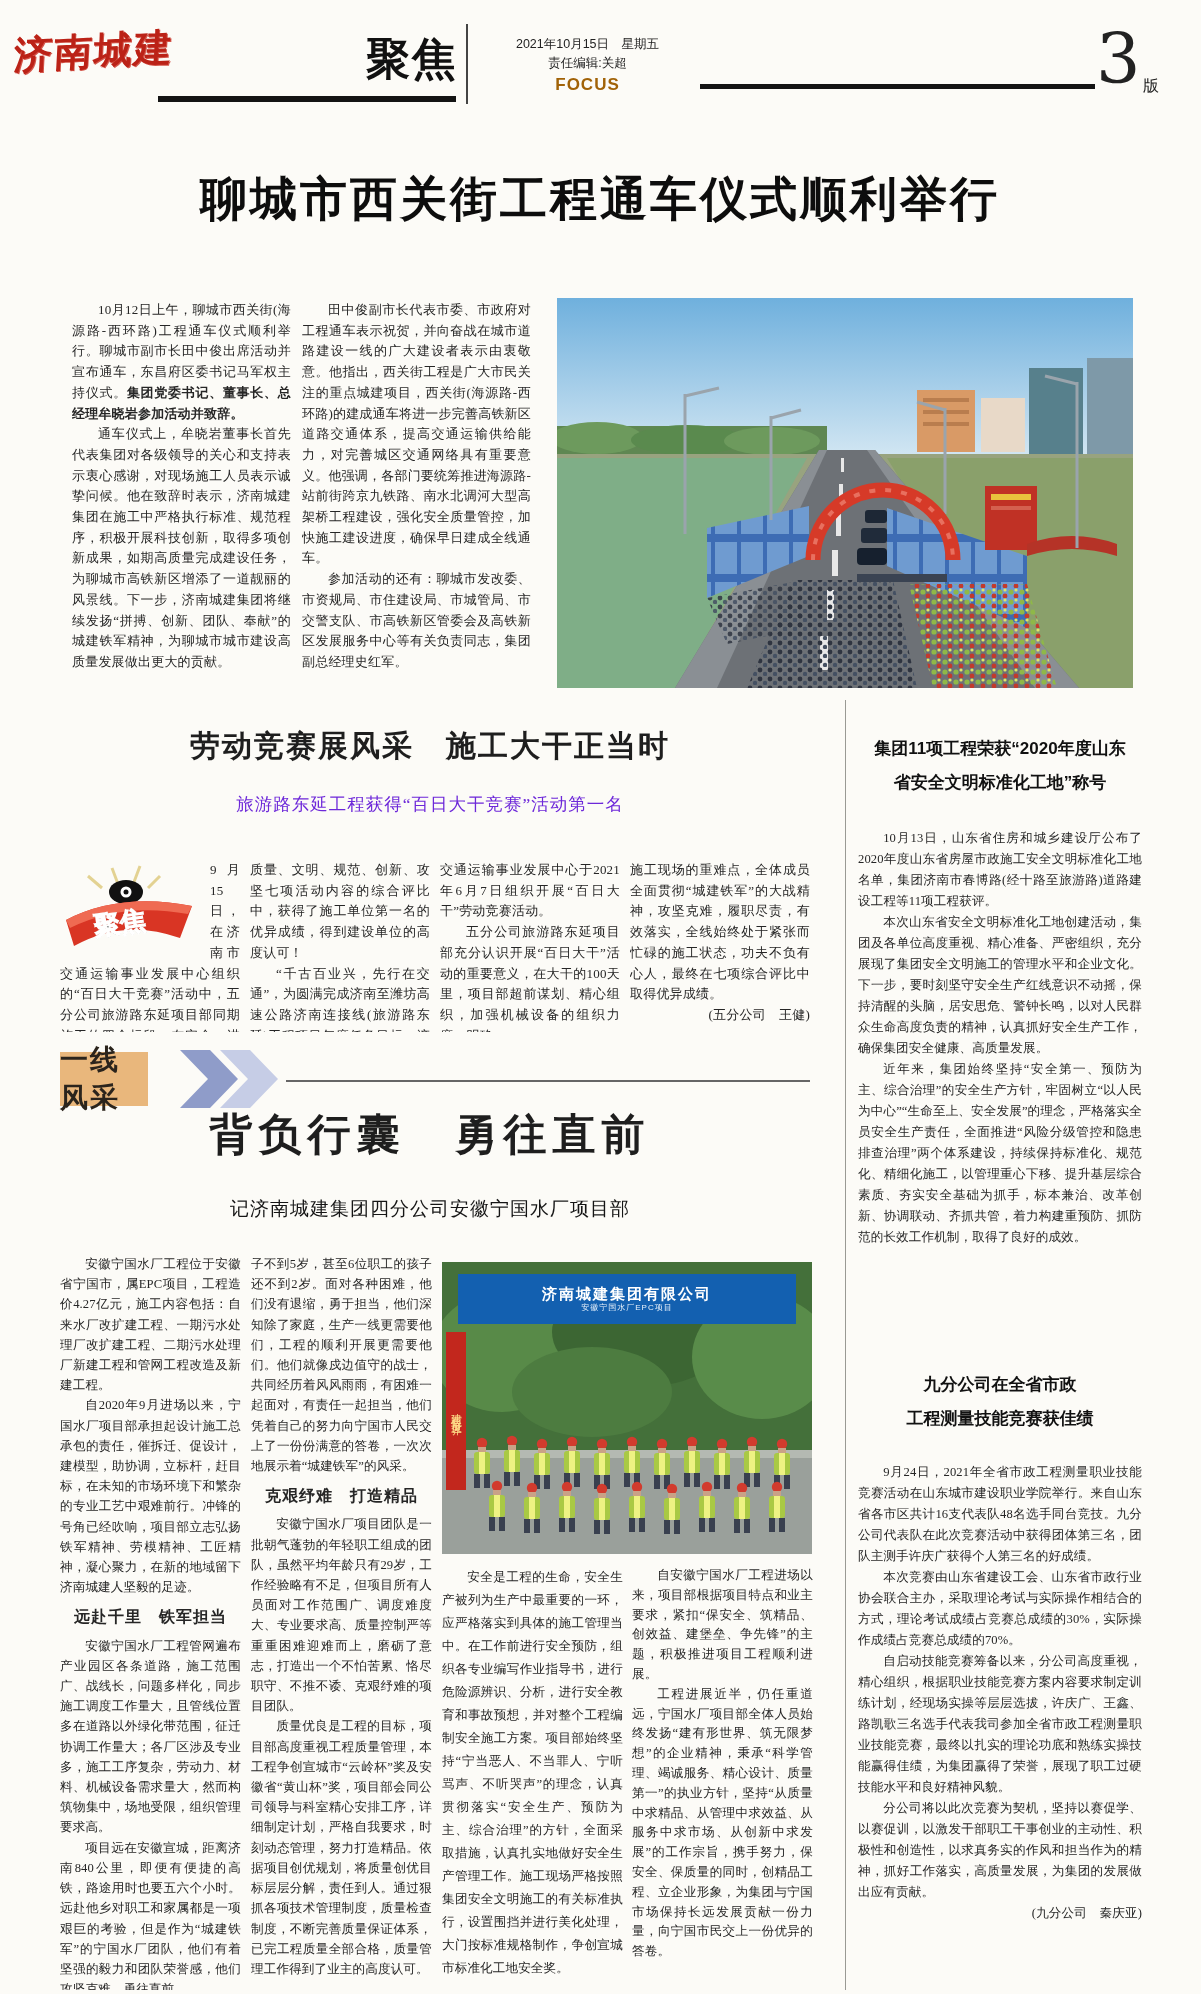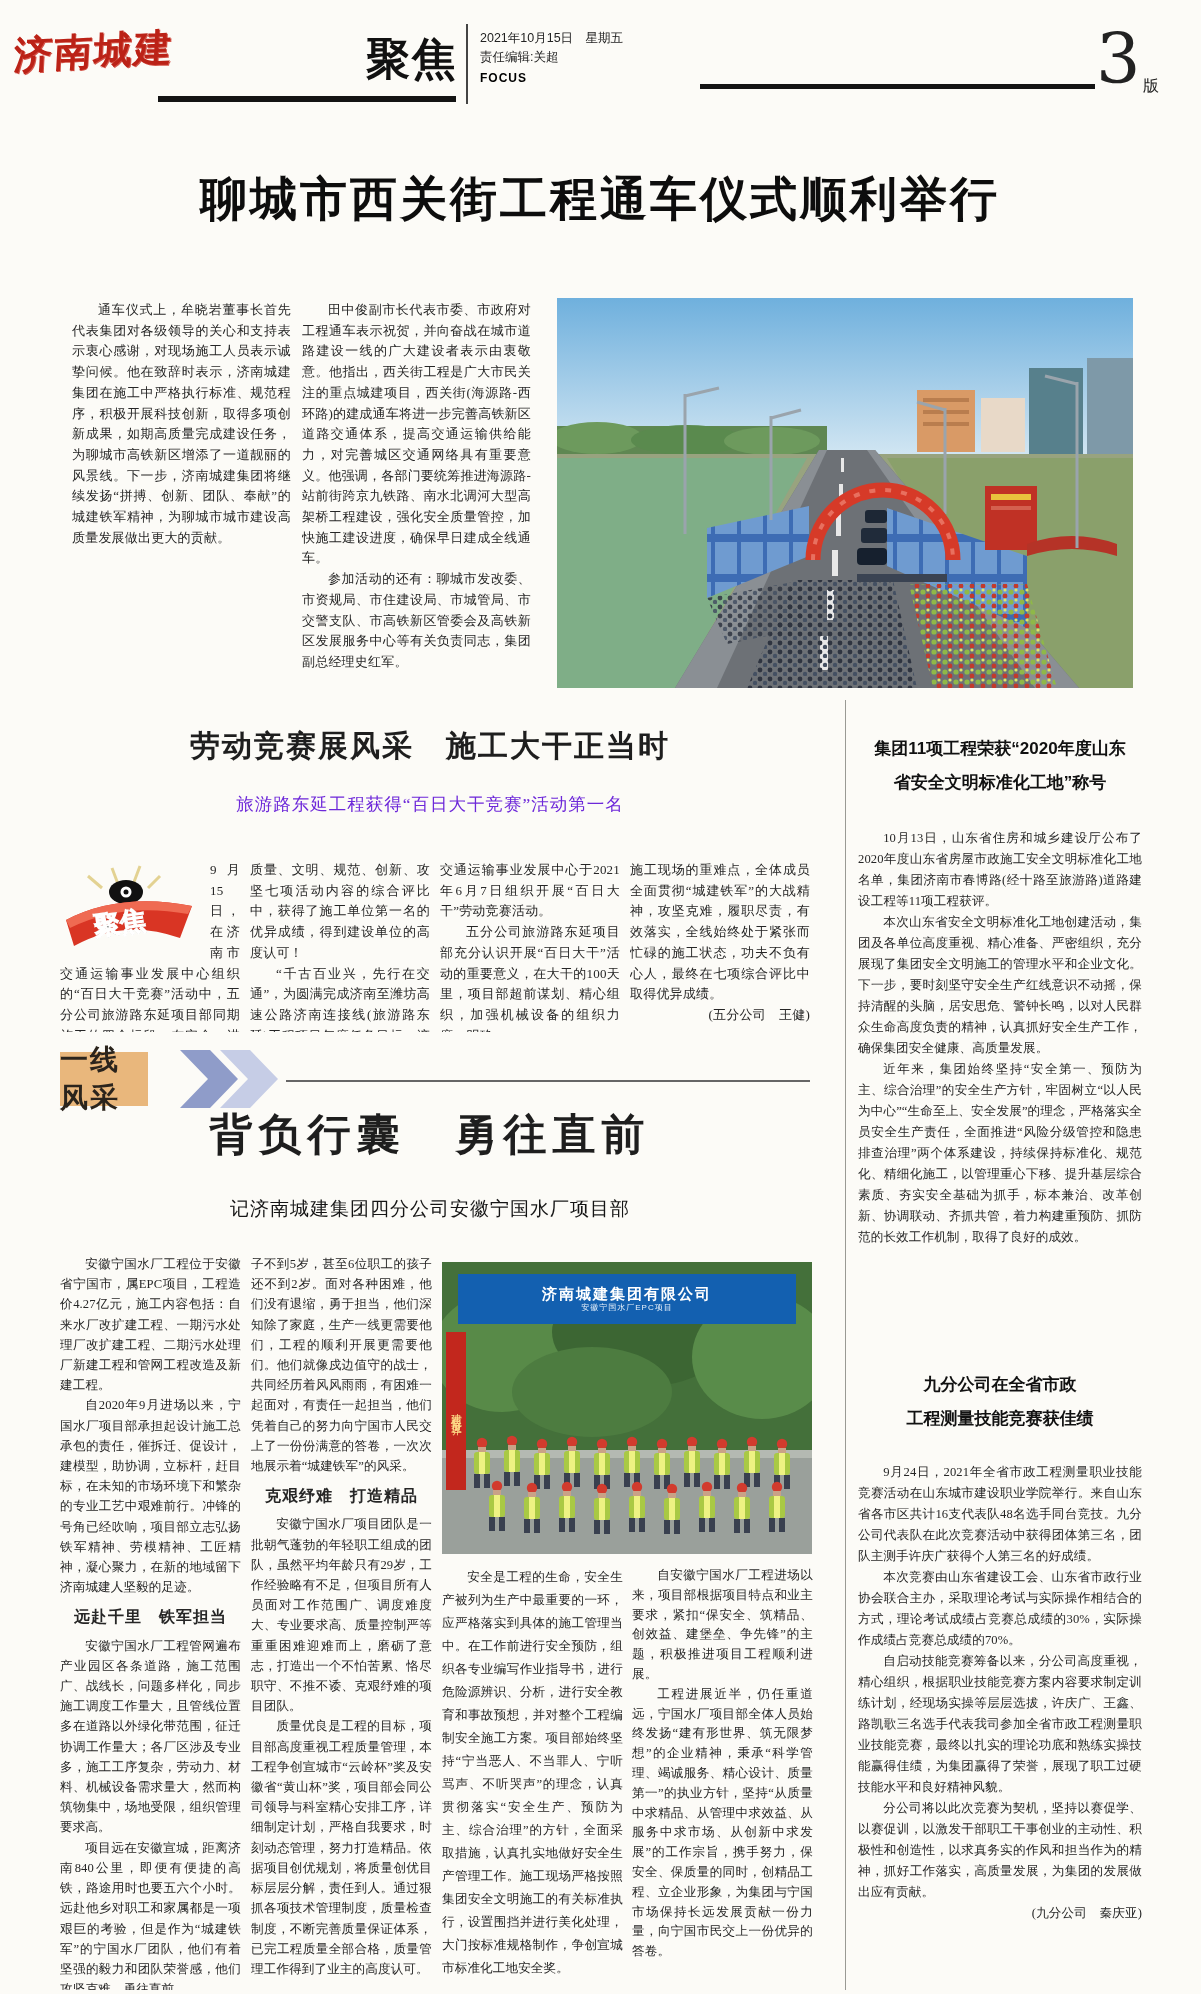--- a/index.html
+++ b/index.html
@@ -14,22 +14,22 @@
   .body125{font-size:12.6px;line-height:20.2px;letter-spacing:.1px;color:#262626;}
   .byline{text-align:right;margin-top:2px;}
   .subhead{font-weight:bold;text-align:center;font-size:16px;margin:10px 0 8px 0 !important;text-indent:0 !important;
            font-family:"Liberation Sans","DejaVu Sans",sans-serif;letter-spacing:1px;}
   
   .logo{left:14px;top:26px;font-size:38px;font-weight:bold;color:#bb2217;transform:rotate(-3deg) skewX(-6deg);
         letter-spacing:2px;text-shadow:1px 1px 0 #d4564b;}
   .rule-a{left:158px;top:96px;width:298px;height:6px;background:#141414;}
   .section-title{left:366px;top:30px;font-size:44px;font-weight:bold;letter-spacing:2px;color:#111;}
   .vline{left:466px;top:24px;width:2px;height:80px;background:#444;}
-  .dateblock{left:480px;top:29px;width:215px;font-size:12.5px;line-height:19px;color:#222;}
-  .focus-en{font-size:12px;letter-spacing:1px;margin-top:2px;font-weight:bold;color:#000000;}
+  .dateblock{left:480px;top:35px;width:215px;font-size:12.5px;line-height:19px;text-align:center;color:#222;}
+  .focus-en{font-size:17px;letter-spacing:1px;margin-top:2px;font-weight:bold;color:#a16207;}
   .rule-b{left:700px;top:84px;width:395px;height:5px;background:#141414;}
   .pgnum{left:1096px;top:18px;font-size:70px;font-family:"DejaVu Serif",serif;color:#222;}
   .pgunit{left:1143px;top:76px;font-size:16px;color:#222;}
   
   .headline1{left:40px;top:168px;width:1120px;text-align:center;font-size:47px;font-weight:bold;
              letter-spacing:3px;color:#0d0d0d;}
   
   .labor-head{left:30px;top:726px;width:800px;text-align:center;font-size:30px;font-weight:bold;letter-spacing:2px;}
   .labor-sub{left:30px;top:792px;width:800px;text-align:center;font-size:17.5px;letter-spacing:1px;color:#6d28d9;}
   .focus-icon{float:left;width:142px;height:96px;margin:2px 8px 2px 0;}
@@ -67,20 +67,21 @@
     <div>责任编辑:关超</div>
     <div class="focus-en">FOCUS</div>
   </div>
   <div class="abs rule-b"></div>
   <div class="abs pgnum">3</div>
   <div class="abs pgunit">版</div>
 
   <div class="abs headline1">聊城市西关街工程通车仪式顺利举行</div>
 
   <div class="abs jtext body13" style="left:72px;top:300px;width:219px;height:392px;overflow:hidden;">
+    <p><span>10月12日上午，聊城市西关街(海源路-西环路)工程通车仪式顺利举行。聊城市副市长田中俊出席活动并宣布通车，东昌府区委书记马军权主持仪式。</span><span style="font-weight:bold">集团党委书记、董事长、总经理牟晓岩参加活动并致辞。</span></p>
     <p>通车仪式上，牟晓岩董事长首先代表集团对各级领导的关心和支持表示衷心感谢，对现场施工人员表示诚挚问候。他在致辞时表示，济南城建集团在施工中严格执行标准、规范程序，积极开展科技创新，取得多项创新成果，如期高质量完成建设任务，为聊城市高铁新区增添了一道靓丽的风景线。下一步，济南城建集团将继续发扬“拼搏、创新、团队、奉献”的城建铁军精神，为聊城市城市建设高质量发展做出更大的贡献。</p>
   </div>
 
   <div class="abs jtext body13" style="left:302px;top:300px;width:229px;height:392px;overflow:hidden;">
     <p>田中俊副市长代表市委、市政府对工程通车表示祝贺，并向奋战在城市道路建设一线的广大建设者表示由衷敬意。他指出，西关街工程是广大市民关注的重点城建项目，西关街(海源路-西环路)的建成通车将进一步完善高铁新区道路交通体系，提高交通运输供给能力，对完善城区交通网络具有重要意义。他强调，各部门要统筹推进海源路-站前街跨京九铁路、南水北调河大型高架桥工程建设，强化安全质量管控，加快施工建设进度，确保早日建成全线通车。</p>
     <p>参加活动的还有：聊城市发改委、市资规局、市住建设局、市城管局、市交警支队、市高铁新区管委会及高铁新区发展服务中心等有关负责同志，集团副总经理史红军。</p>
   </div>
 
   <div class="abs photo-frame" style="left:557px;top:298px;width:576px;height:390px;">
     <svg width="576" height="390" viewBox="0 0 576 390">

